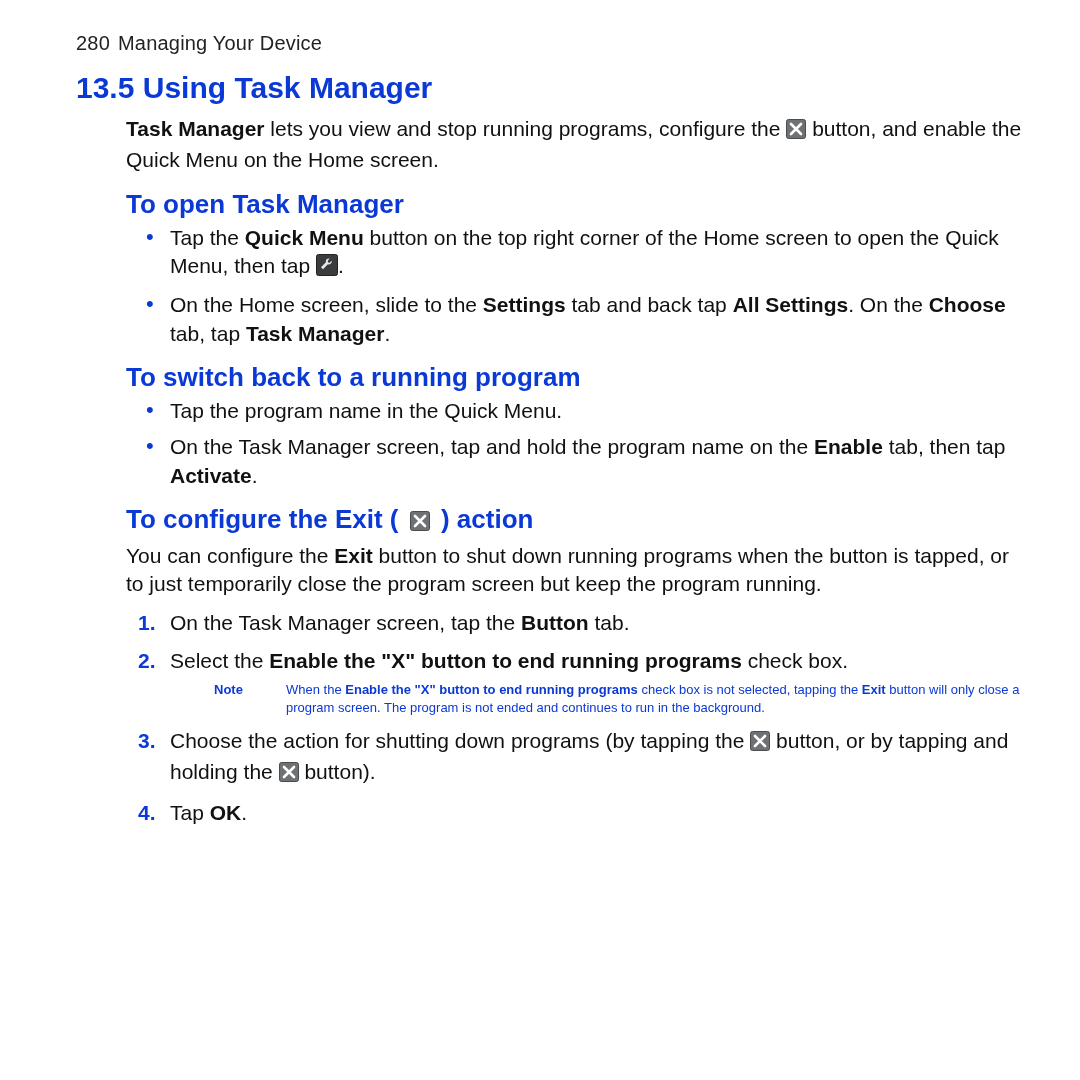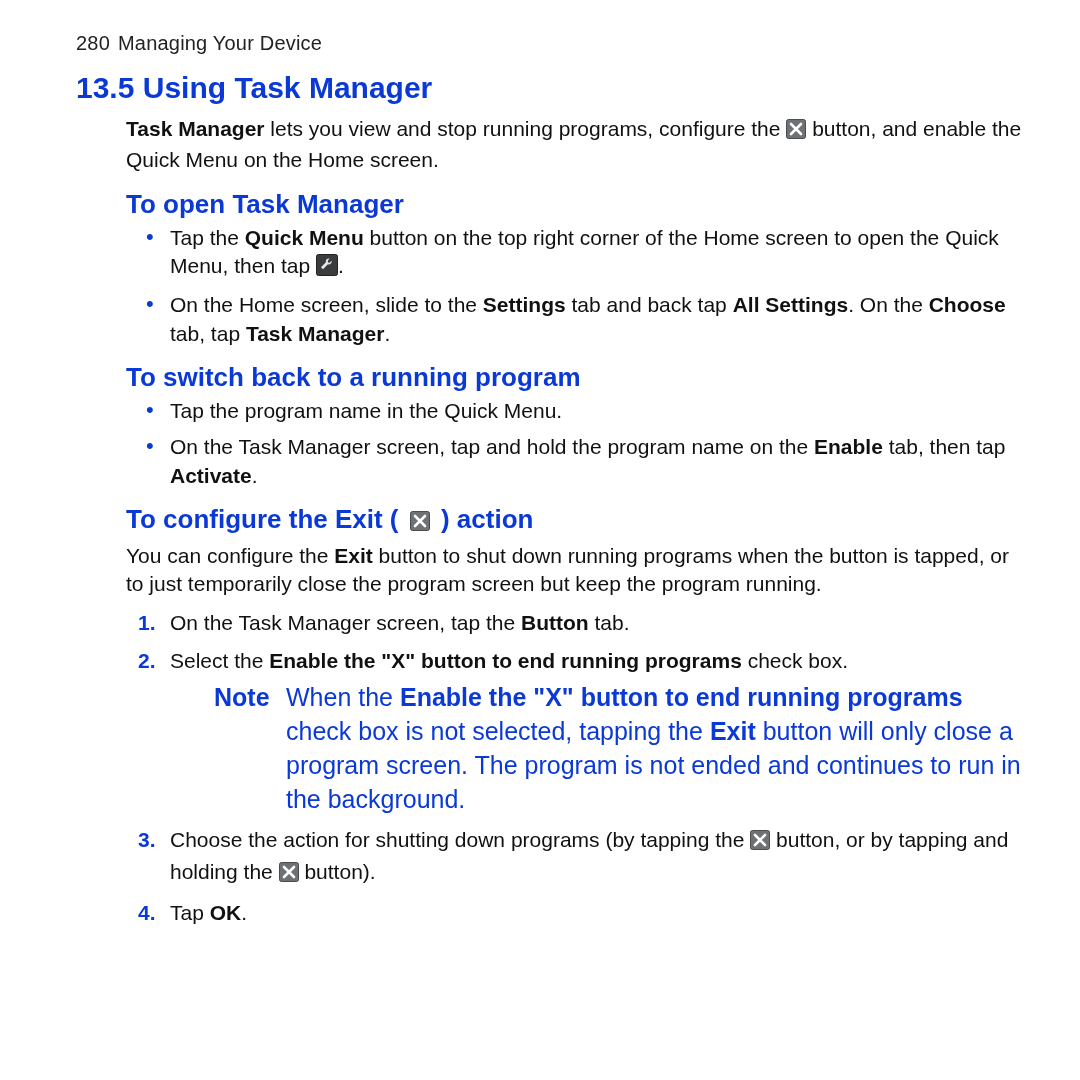--- a/index.html
+++ b/index.html
@@ -80,21 +80,21 @@
     position: absolute;
     left: 12px;
     top: 0;
     color: #0a39d6;
     font-weight: 700;
     font-size: 21px;
   }
   .note-block {
     margin: 6px 0 10px 44px;
     color: #0a39d6;
-    font-size: 25px;
+    font-size: 13px;
     line-height: 1.35;
     display: flex;
   }
   .note-label {
     width: 80px;
     flex: 0 0 72px;
     font-weight: 700;
   }
   .note-text { flex: 1; }
   .bold { font-weight: 700; }

